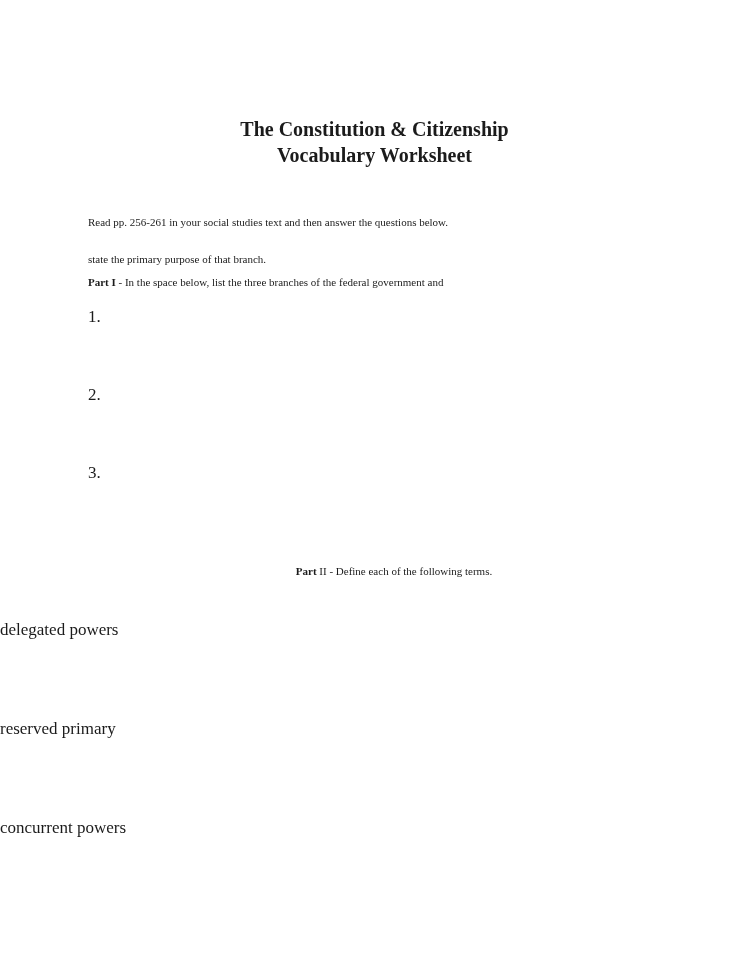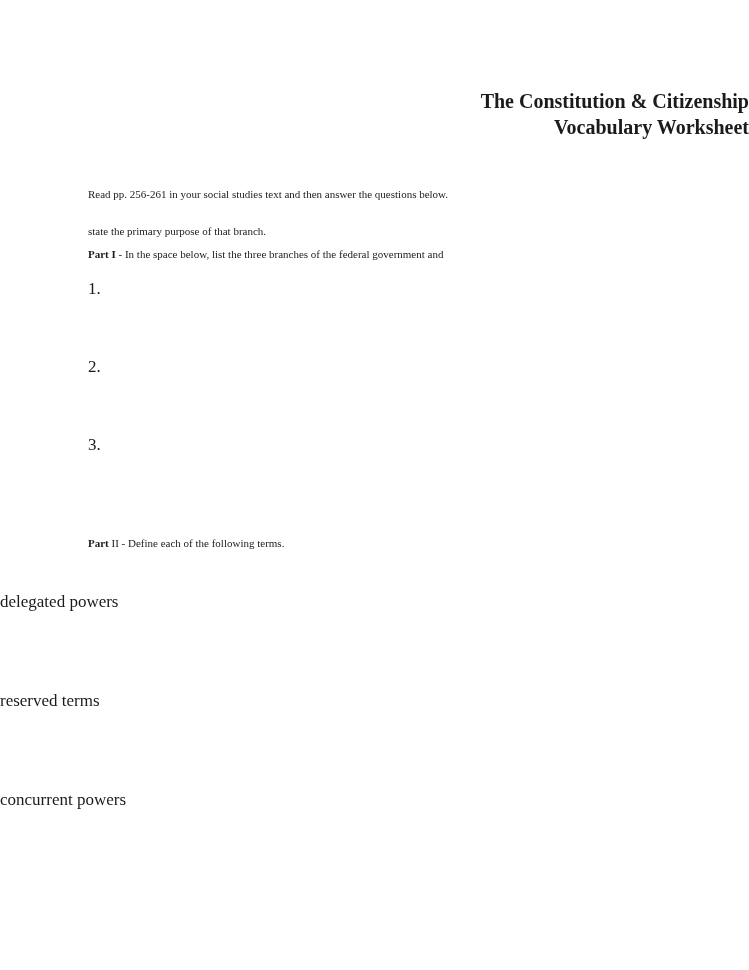--- a/index.html
+++ b/index.html
@@ -10,22 +10,22 @@
   .page {
     position: relative;
     width: 749px;
     height: 970px;
     background: #ffffff;
     font-family: "Liberation Serif", "DejaVu Serif", serif;
     color: #1b1b1b;
     overflow: hidden;
   }
   .title {
-    margin: 88px 0 0 0;
-    text-align: right;
+    margin: 116px 0 0 0;
+    text-align: center;
     font-size: 20px;
     line-height: 26px;
     font-weight: bold;
   }
   .title .title-line { display: block; }
   .para {
     font-size: 11px;
     line-height: 23px;
     margin-left: 88px;
     margin-right: 50px;
@@ -35,21 +35,21 @@
   .intro { margin-top: 43px; }
   .part1-instr { margin-top: 14px; }
   .q-item {
     font-size: 17px;
     line-height: 23px;
     margin-left: 88px;
   }
   .q1 { margin-top: 11px; }
   .q2 { margin-top: 55px; }
   .q3 { margin-top: 55px; }
-  .part2-instr { margin-top: 76px; }
+  .part2-instr { margin-top: 76px; text-align: center; }
   .term {
     font-size: 17px;
     line-height: 23px;
   }
   .term1 { margin-top: 35px; }
   .term2 { margin-top: 76px; }
   .term3 { margin-top: 76px; }
   b, strong { font-weight: bold; }
 </style>
 </head>
@@ -73,16 +73,16 @@
 
   <div class="q-item q1">1.</div>
   <div class="q-item q2">2.</div>
   <div class="q-item q3">3.</div>
 
   <p class="para part2-instr">
     <span class="line"><strong>Part</strong><span> II - Define each of the following terms.</span></span>
   </p>
 
   <div class="term term1">delegated powers</div>
-  <div class="term term2">reserved terms</div>
+  <div class="term term2">reserved primary</div>
   <div class="term term3">concurrent powers</div>
 
 </div>
 
 </body></html>

